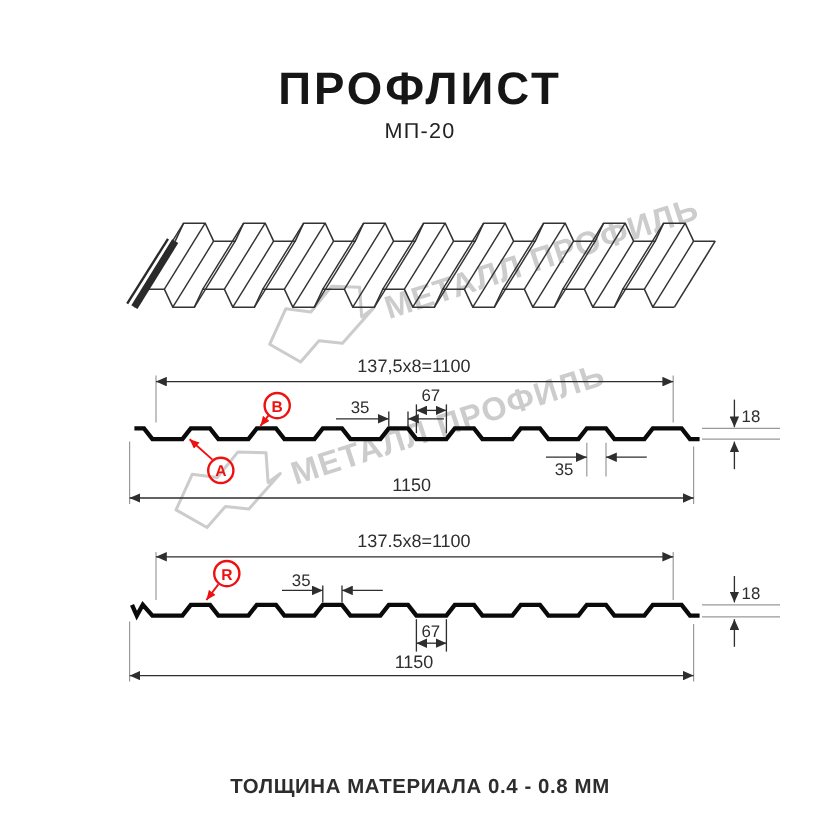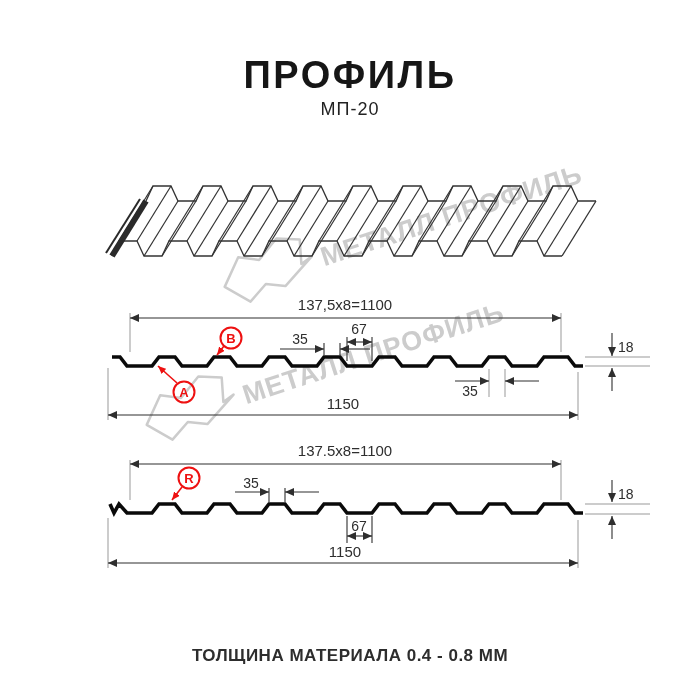--- a/index.html
+++ b/index.html
@@ -16,21 +16,21 @@
   .dimtxt{font-size:15px;fill:#2e2e2e;}
   .dimtxt2{font-size:14px;fill:#2e2e2e;}
   .wmtxt{font-size:27px;font-weight:700;letter-spacing:1px;fill:#cccccc;}
   .redtxt{font-size:13px;font-weight:700;fill:#ee1111;}
 </style>
 </head>
 <body>
 
 <div class="canvas">
 
-  <div class="title">ПРОФИЛЬ</div>
+  <div class="title">ПРОФЛИСТ</div>
   <div class="subtitle">МП-20</div>
 
   <svg width="700" height="700" viewBox="0 0 700 700">
     <defs>
       <marker id="mA" markerWidth="9" markerHeight="8" refX="9" refY="4" orient="auto-start-reverse" markerUnits="userSpaceOnUse">
         <path d="M0,0 L9,4 L0,8 Z" fill="#2e2e2e"></path>
       </marker>
       <marker id="mR" markerWidth="8" markerHeight="7" refX="8" refY="3.5" orient="auto" markerUnits="userSpaceOnUse">
         <path d="M0,0 L8,3.5 L0,7 Z" fill="#ee1111"></path>
       </marker>

